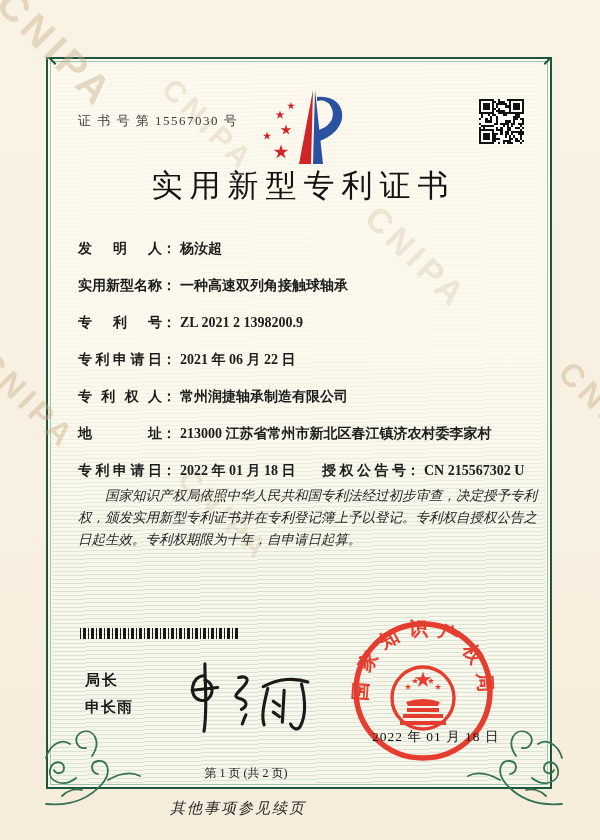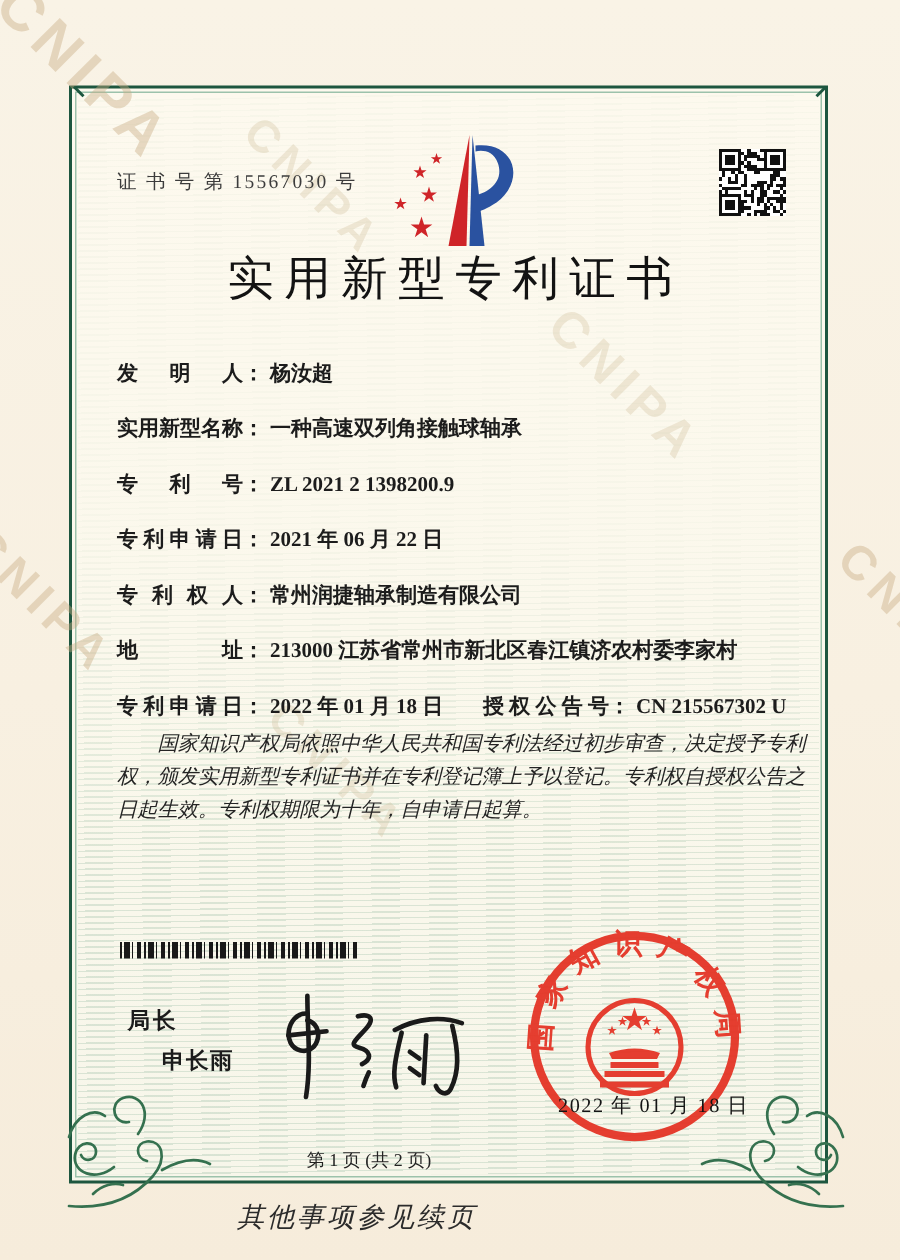--- a/index.html
+++ b/index.html
@@ -57,27 +57,27 @@
   
   .barcode{position:absolute;left:80px;top:628px;width:158px;height:11px;z-index:4;
     background:repeating-linear-gradient(90deg,
       #191919 0 1.5px,transparent 1.5px 3px,
       #191919 3px 6.5px,transparent 6.5px 8px,
       #191919 8px 9px,transparent 9px 11.5px,
       #191919 11.5px 14px,transparent 14px 16px);}
   .signer-role{position:absolute;left:85px;top:671px;font-family:"Liberation Sans",sans-serif;
                font-weight:700;font-size:15px;letter-spacing:2px;z-index:4;}
   .signer-name{position:absolute;left:85px;top:698px;font-family:"Liberation Sans",sans-serif;
-               font-weight:700;font-size:15px;letter-spacing:1px;z-index:4;margin-left:23px;}
+               font-weight:700;font-size:15px;letter-spacing:1px;z-index:4;}
   .signature{position:absolute;left:175px;top:652px;z-index:4;}
   .seal{position:absolute;left:350px;top:618px;z-index:5;opacity:.93;}
   .seal-date{position:absolute;left:372px;top:728px;font-size:13.5px;letter-spacing:1px;
              color:#141414;z-index:6;white-space:nowrap;}
   .page-num{position:absolute;left:0;top:765px;width:492px;text-align:center;font-size:12px;color:#222;z-index:4;}
-  .continuation{position:absolute;left:0;top:799px;width:476px;text-align:center;font-size:18px;
+  .continuation{position:absolute;left:0;top:799px;width:476px;text-align:center;font-size:15px;
                 font-style:italic;letter-spacing:2px;color:#2b2b2b;z-index:4;}
 </style>
 </head>
 <body>
 
 <div class="page">
 
   <div class="wm outer wm1">CNIPA</div>
   <div class="wm inner wm2">CNIPA</div>
   <div class="wm inner wm3">CNIPA</div>

